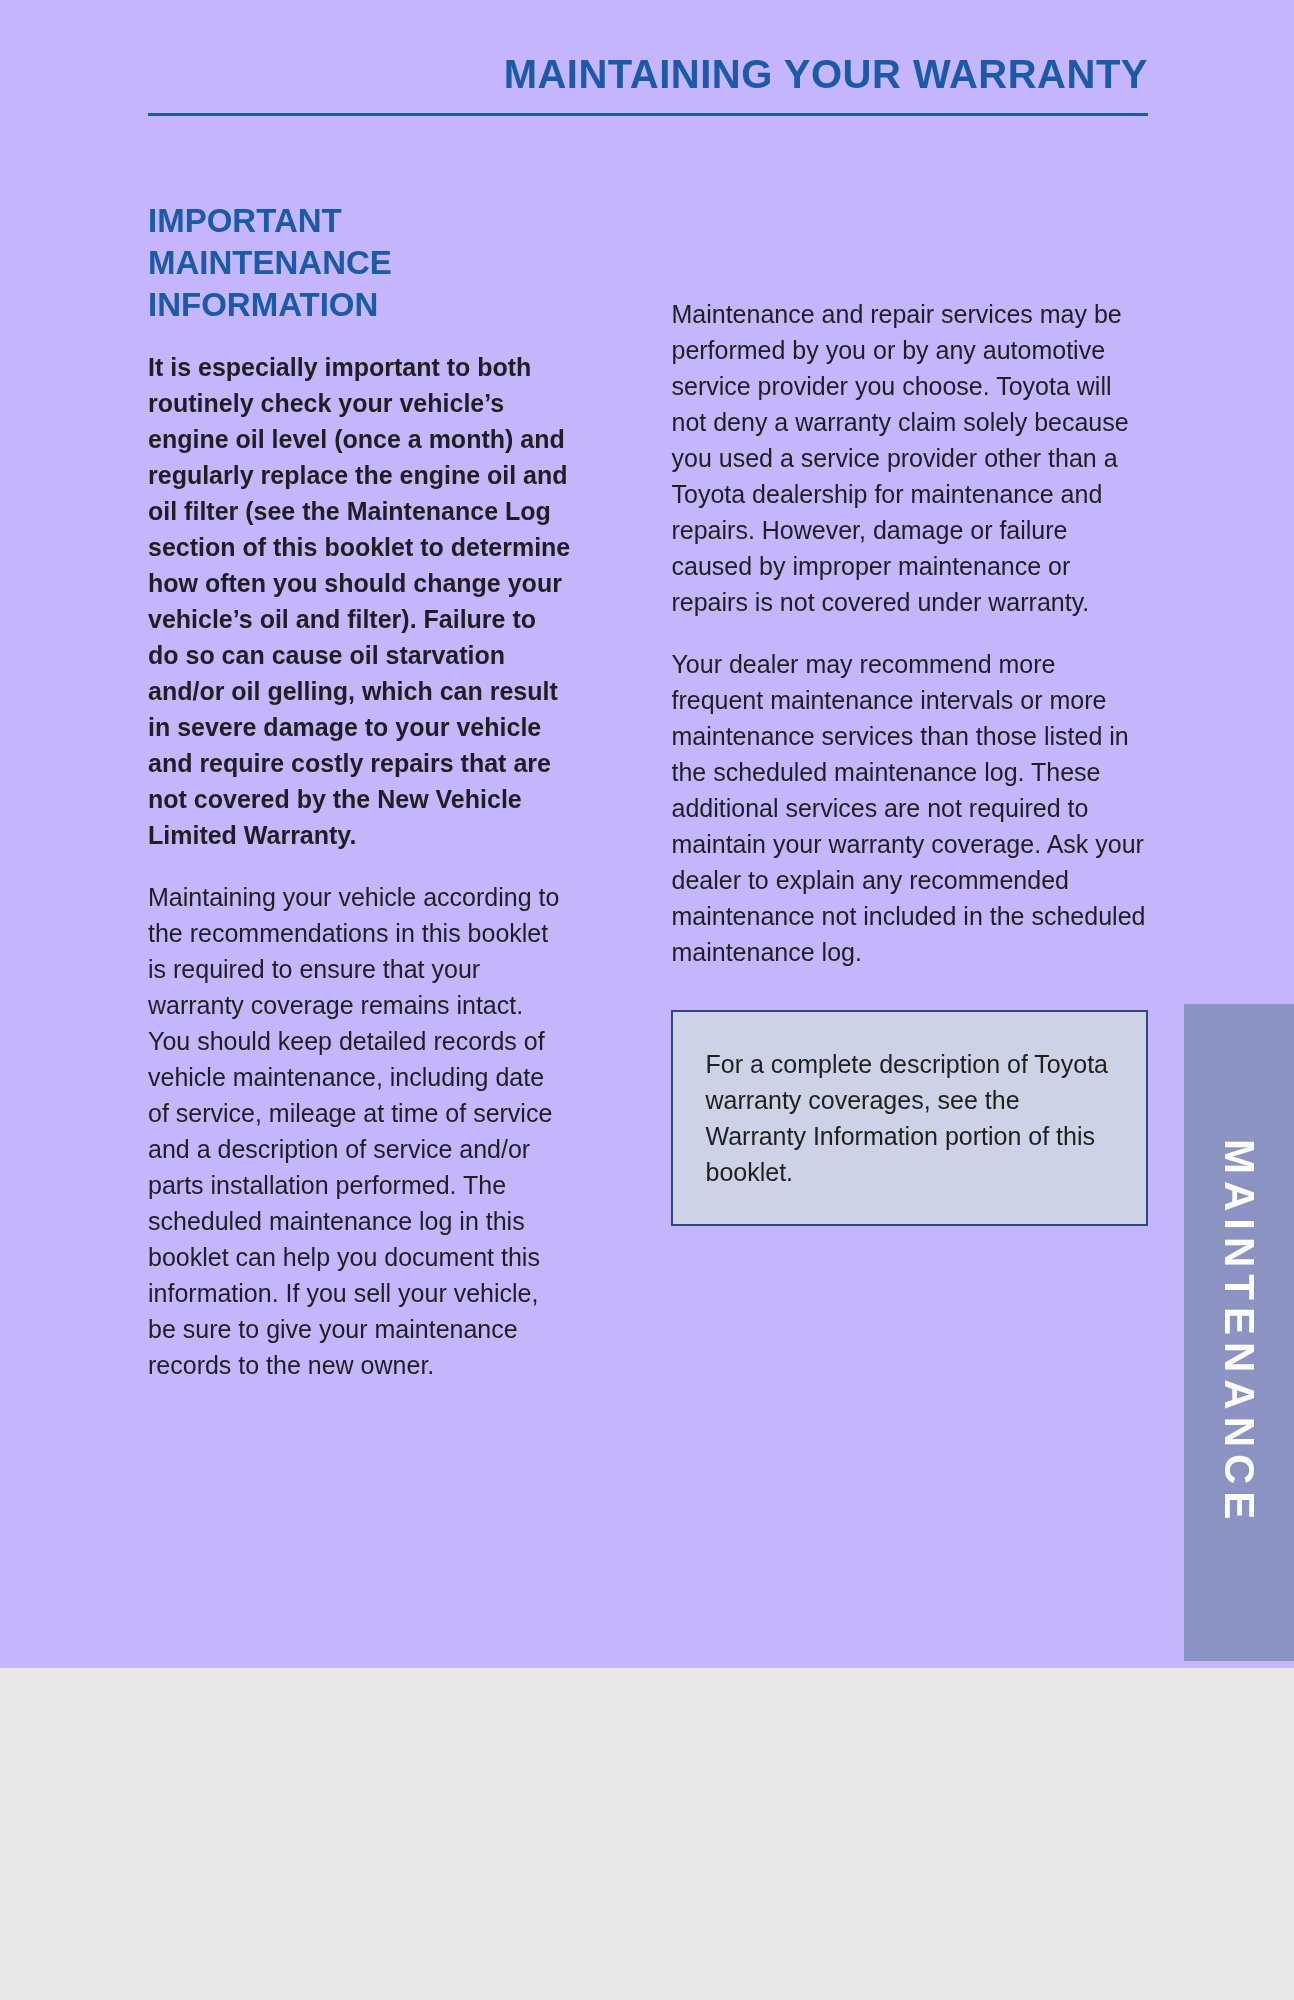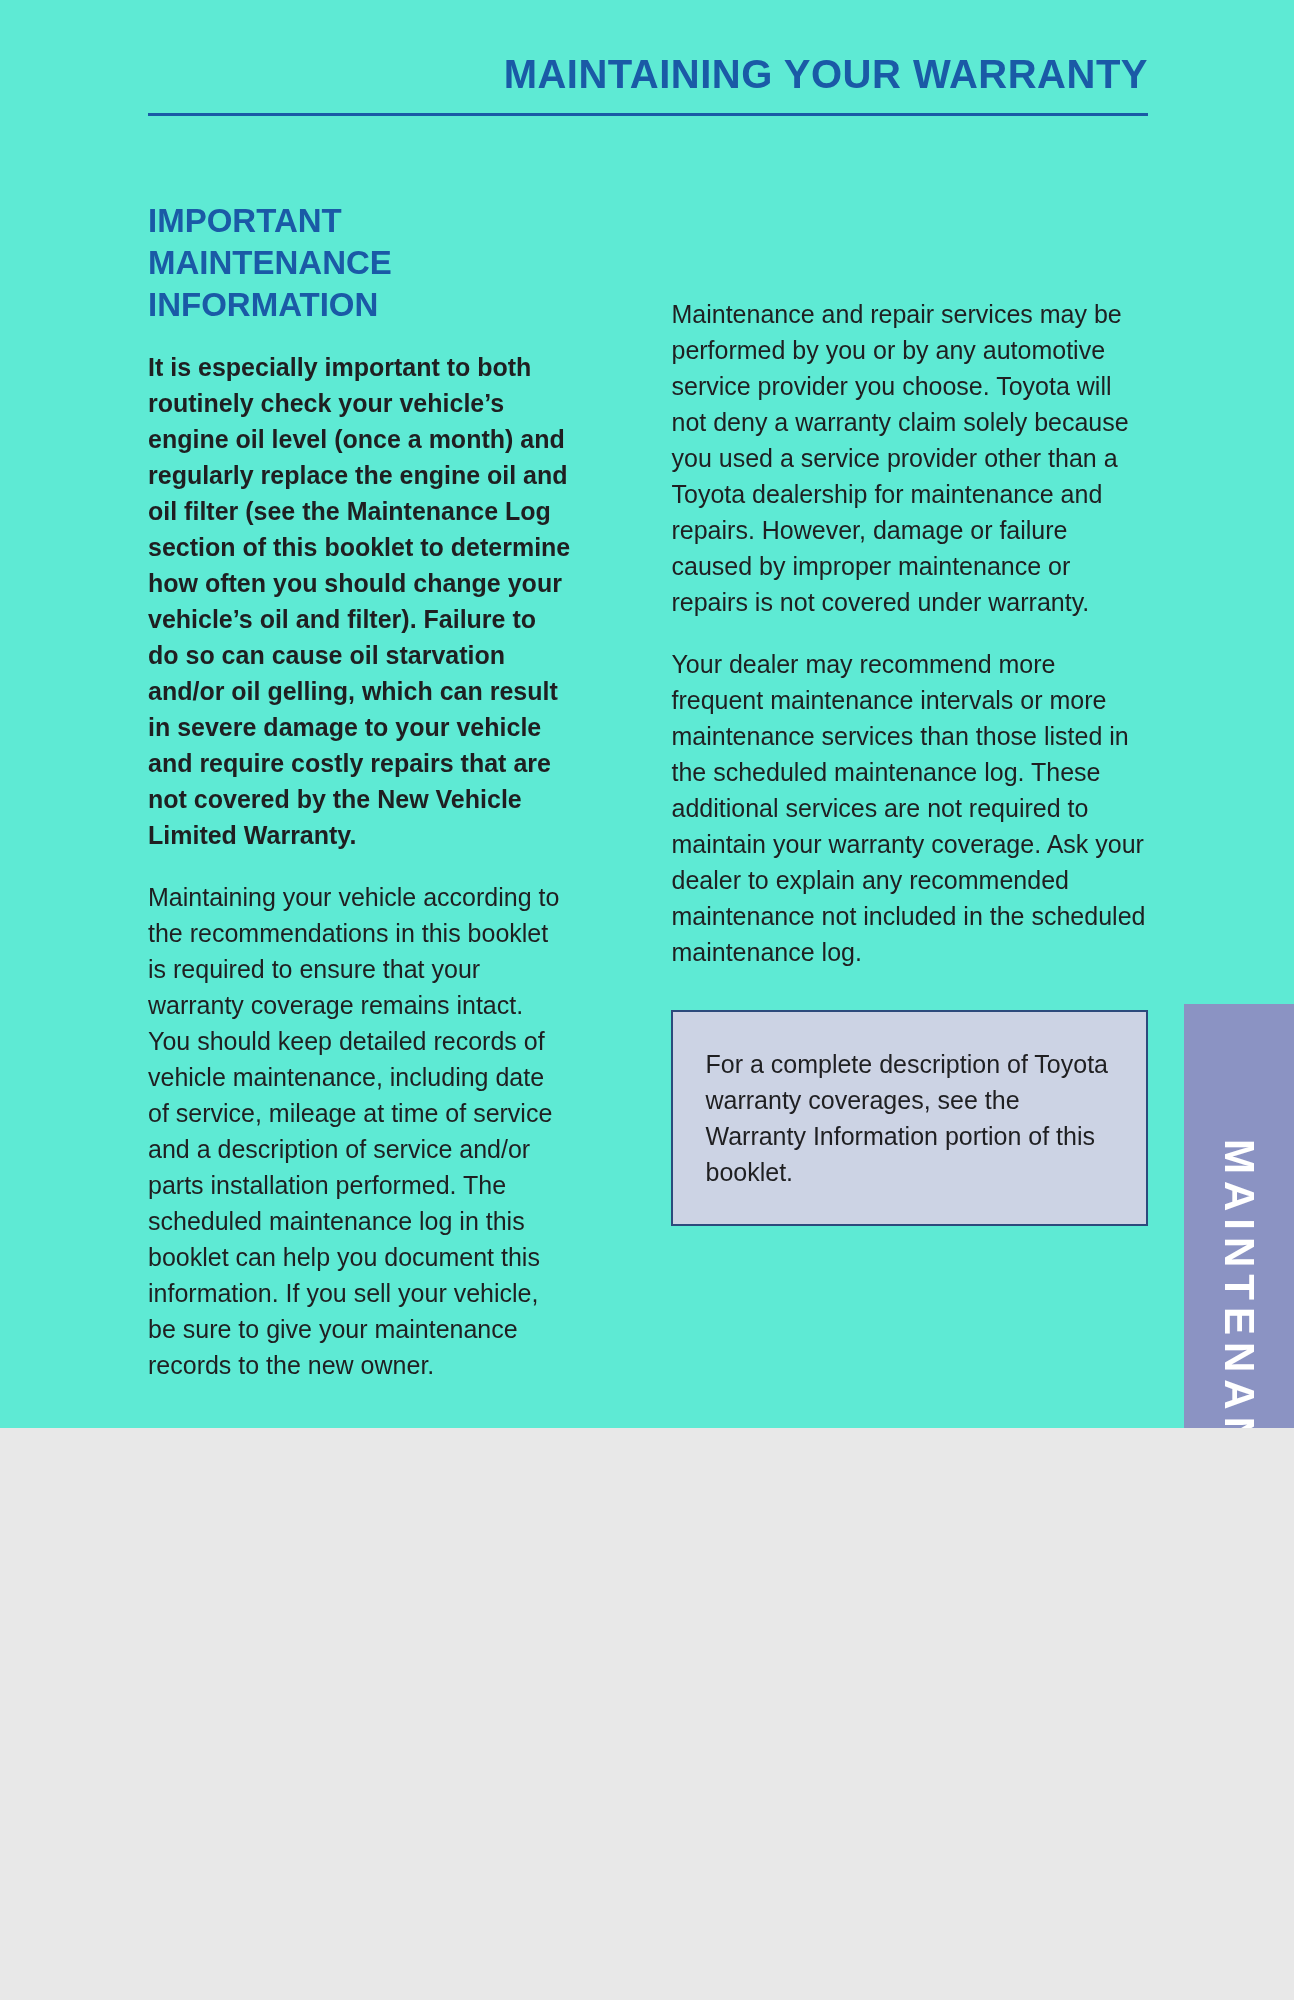--- a/index.html
+++ b/index.html
@@ -6,22 +6,22 @@
     --heading-blue:#1a5aa6;
     --body-text:#1f1f21;
     --note-bg:#ccd3e4;
     --note-border:#2c4a7c;
     --tab-bg:#8b93c3;
     --tab-text:#ffffff;
   }
   html,body{margin:0;padding:0;background:#e8e8e8;}
   .page{
     position:relative;
-    width:1294px;height:1428px;
-    background:#5eead4;
+    width:1294px;height:1668px;
+    background:#c4b5fd;
     font-family:"Liberation Sans", sans-serif;
     color:var(--body-text);
     overflow:hidden;
     margin:0 auto;
     text-decoration:underline;
   }
   .content{
     position:absolute;left:148px;top:52px;width:1000px;
   }
   .doc-title{

